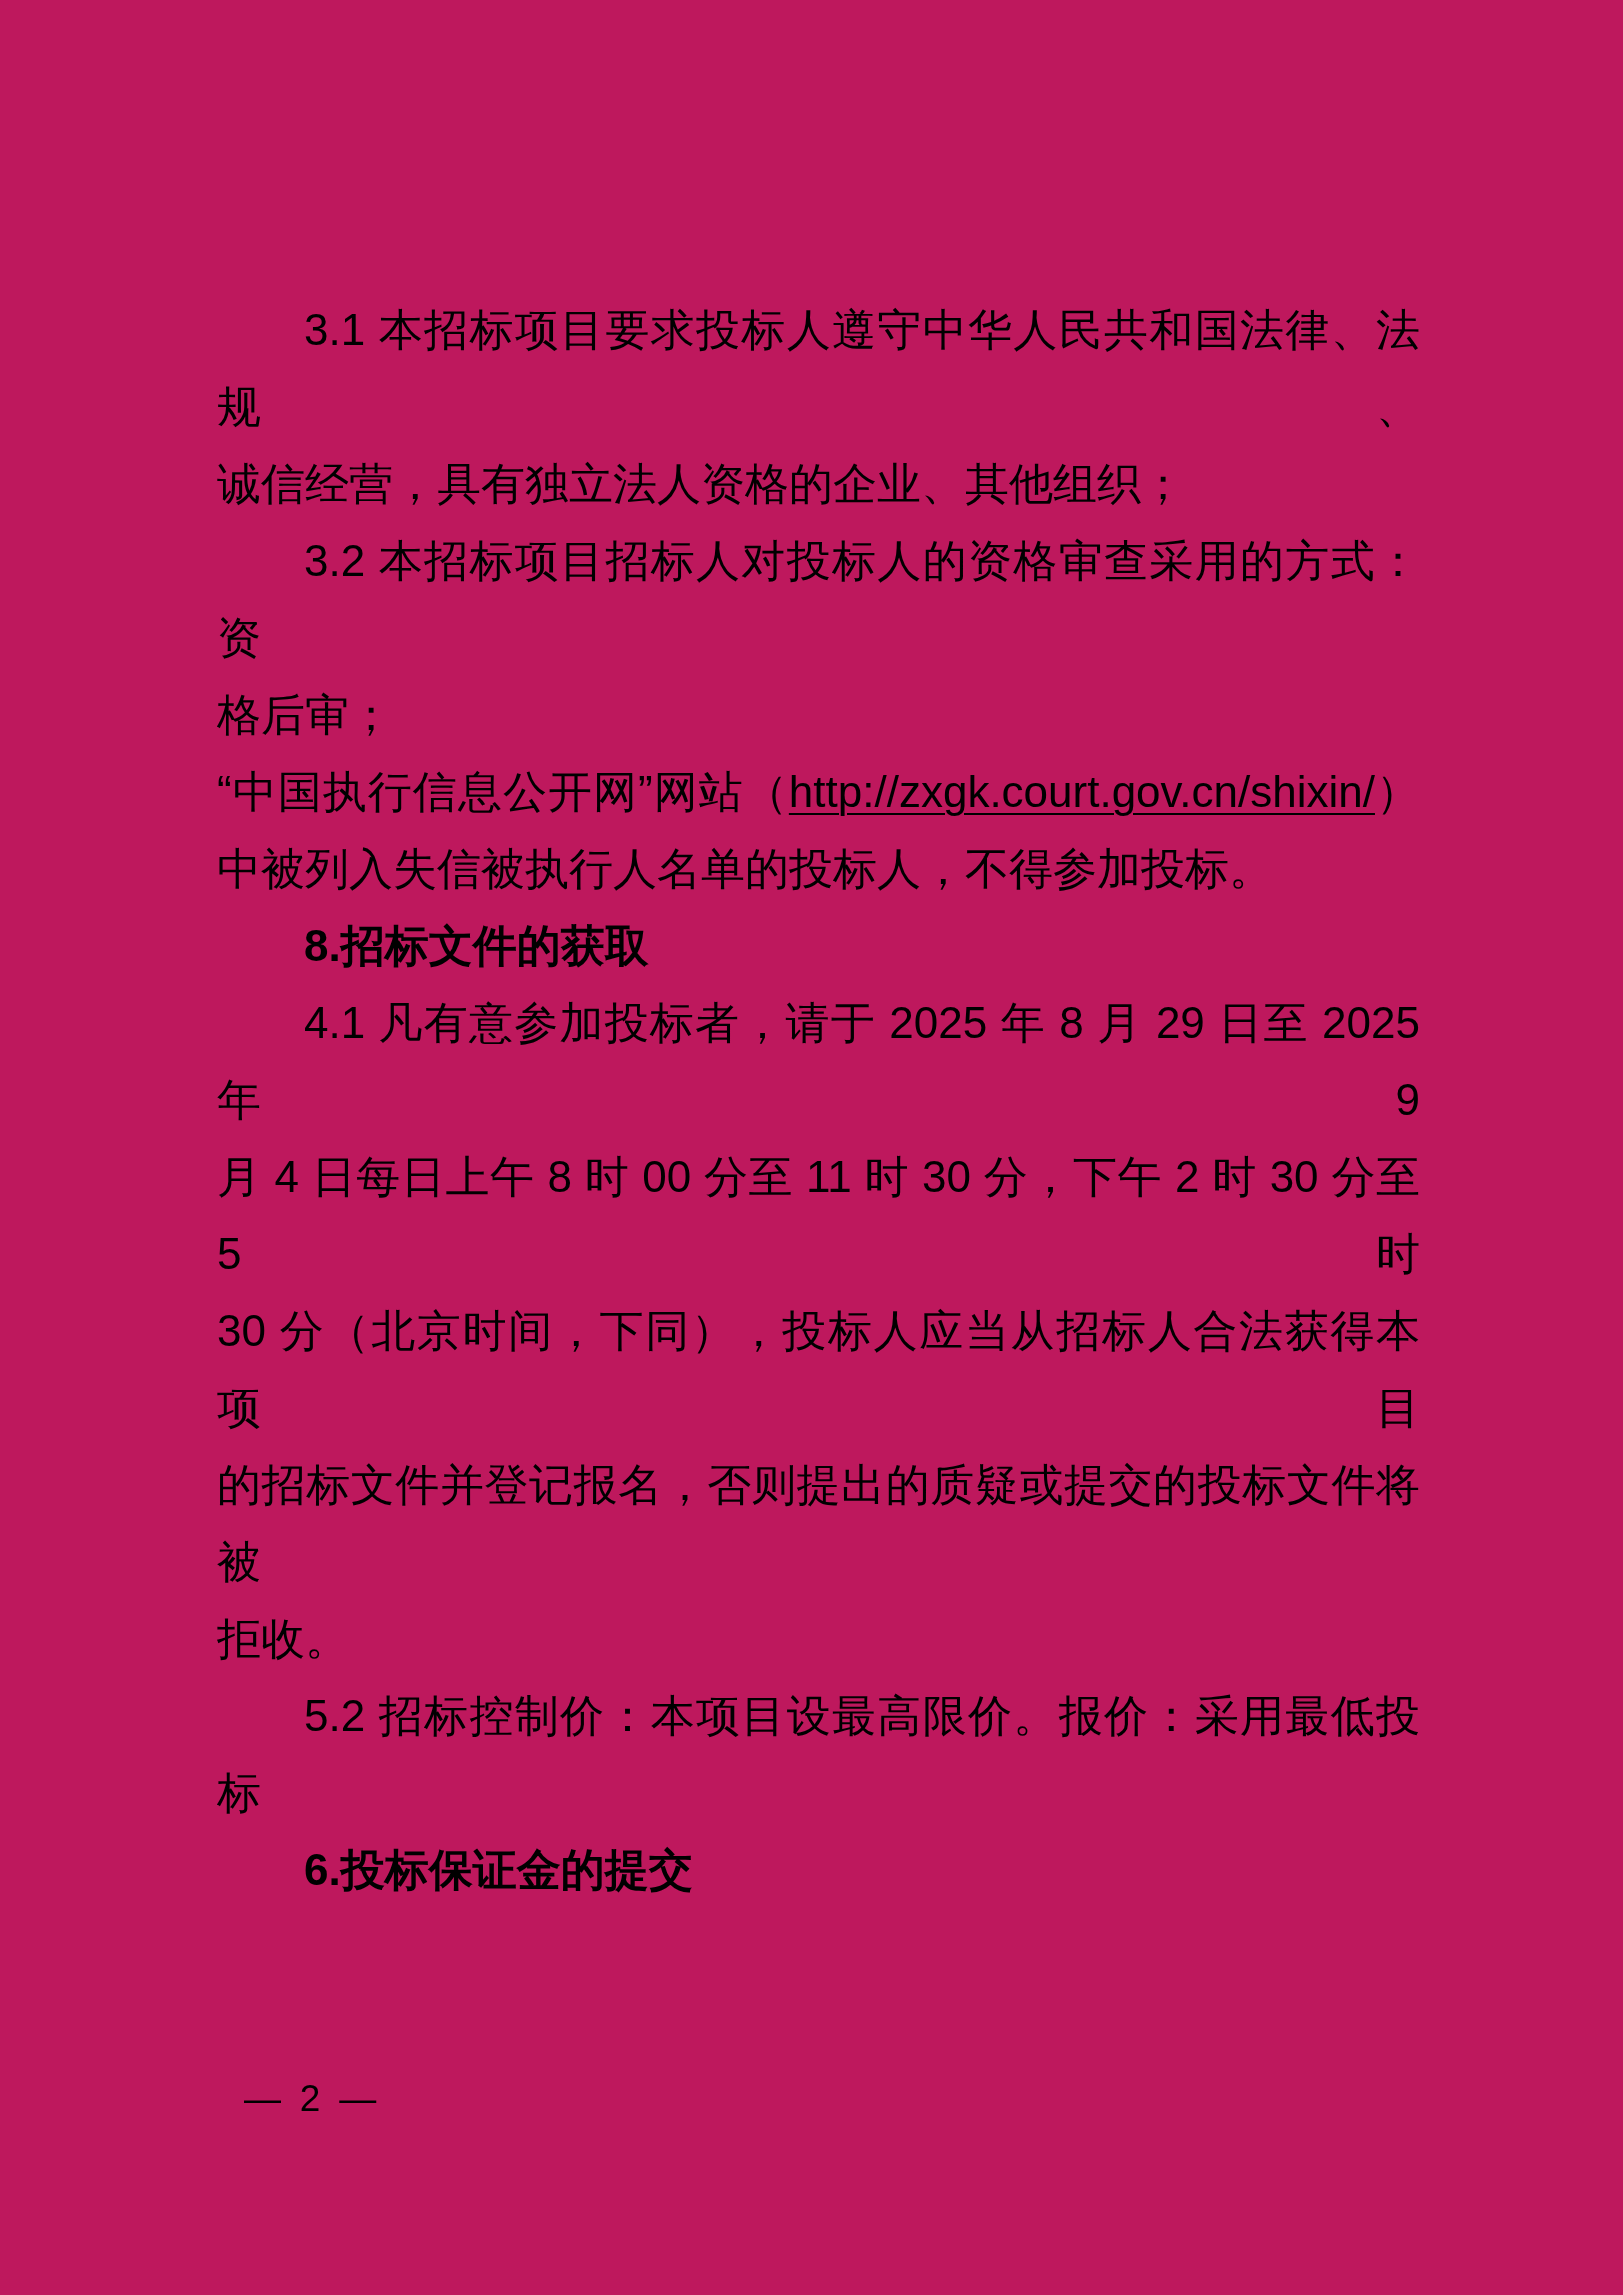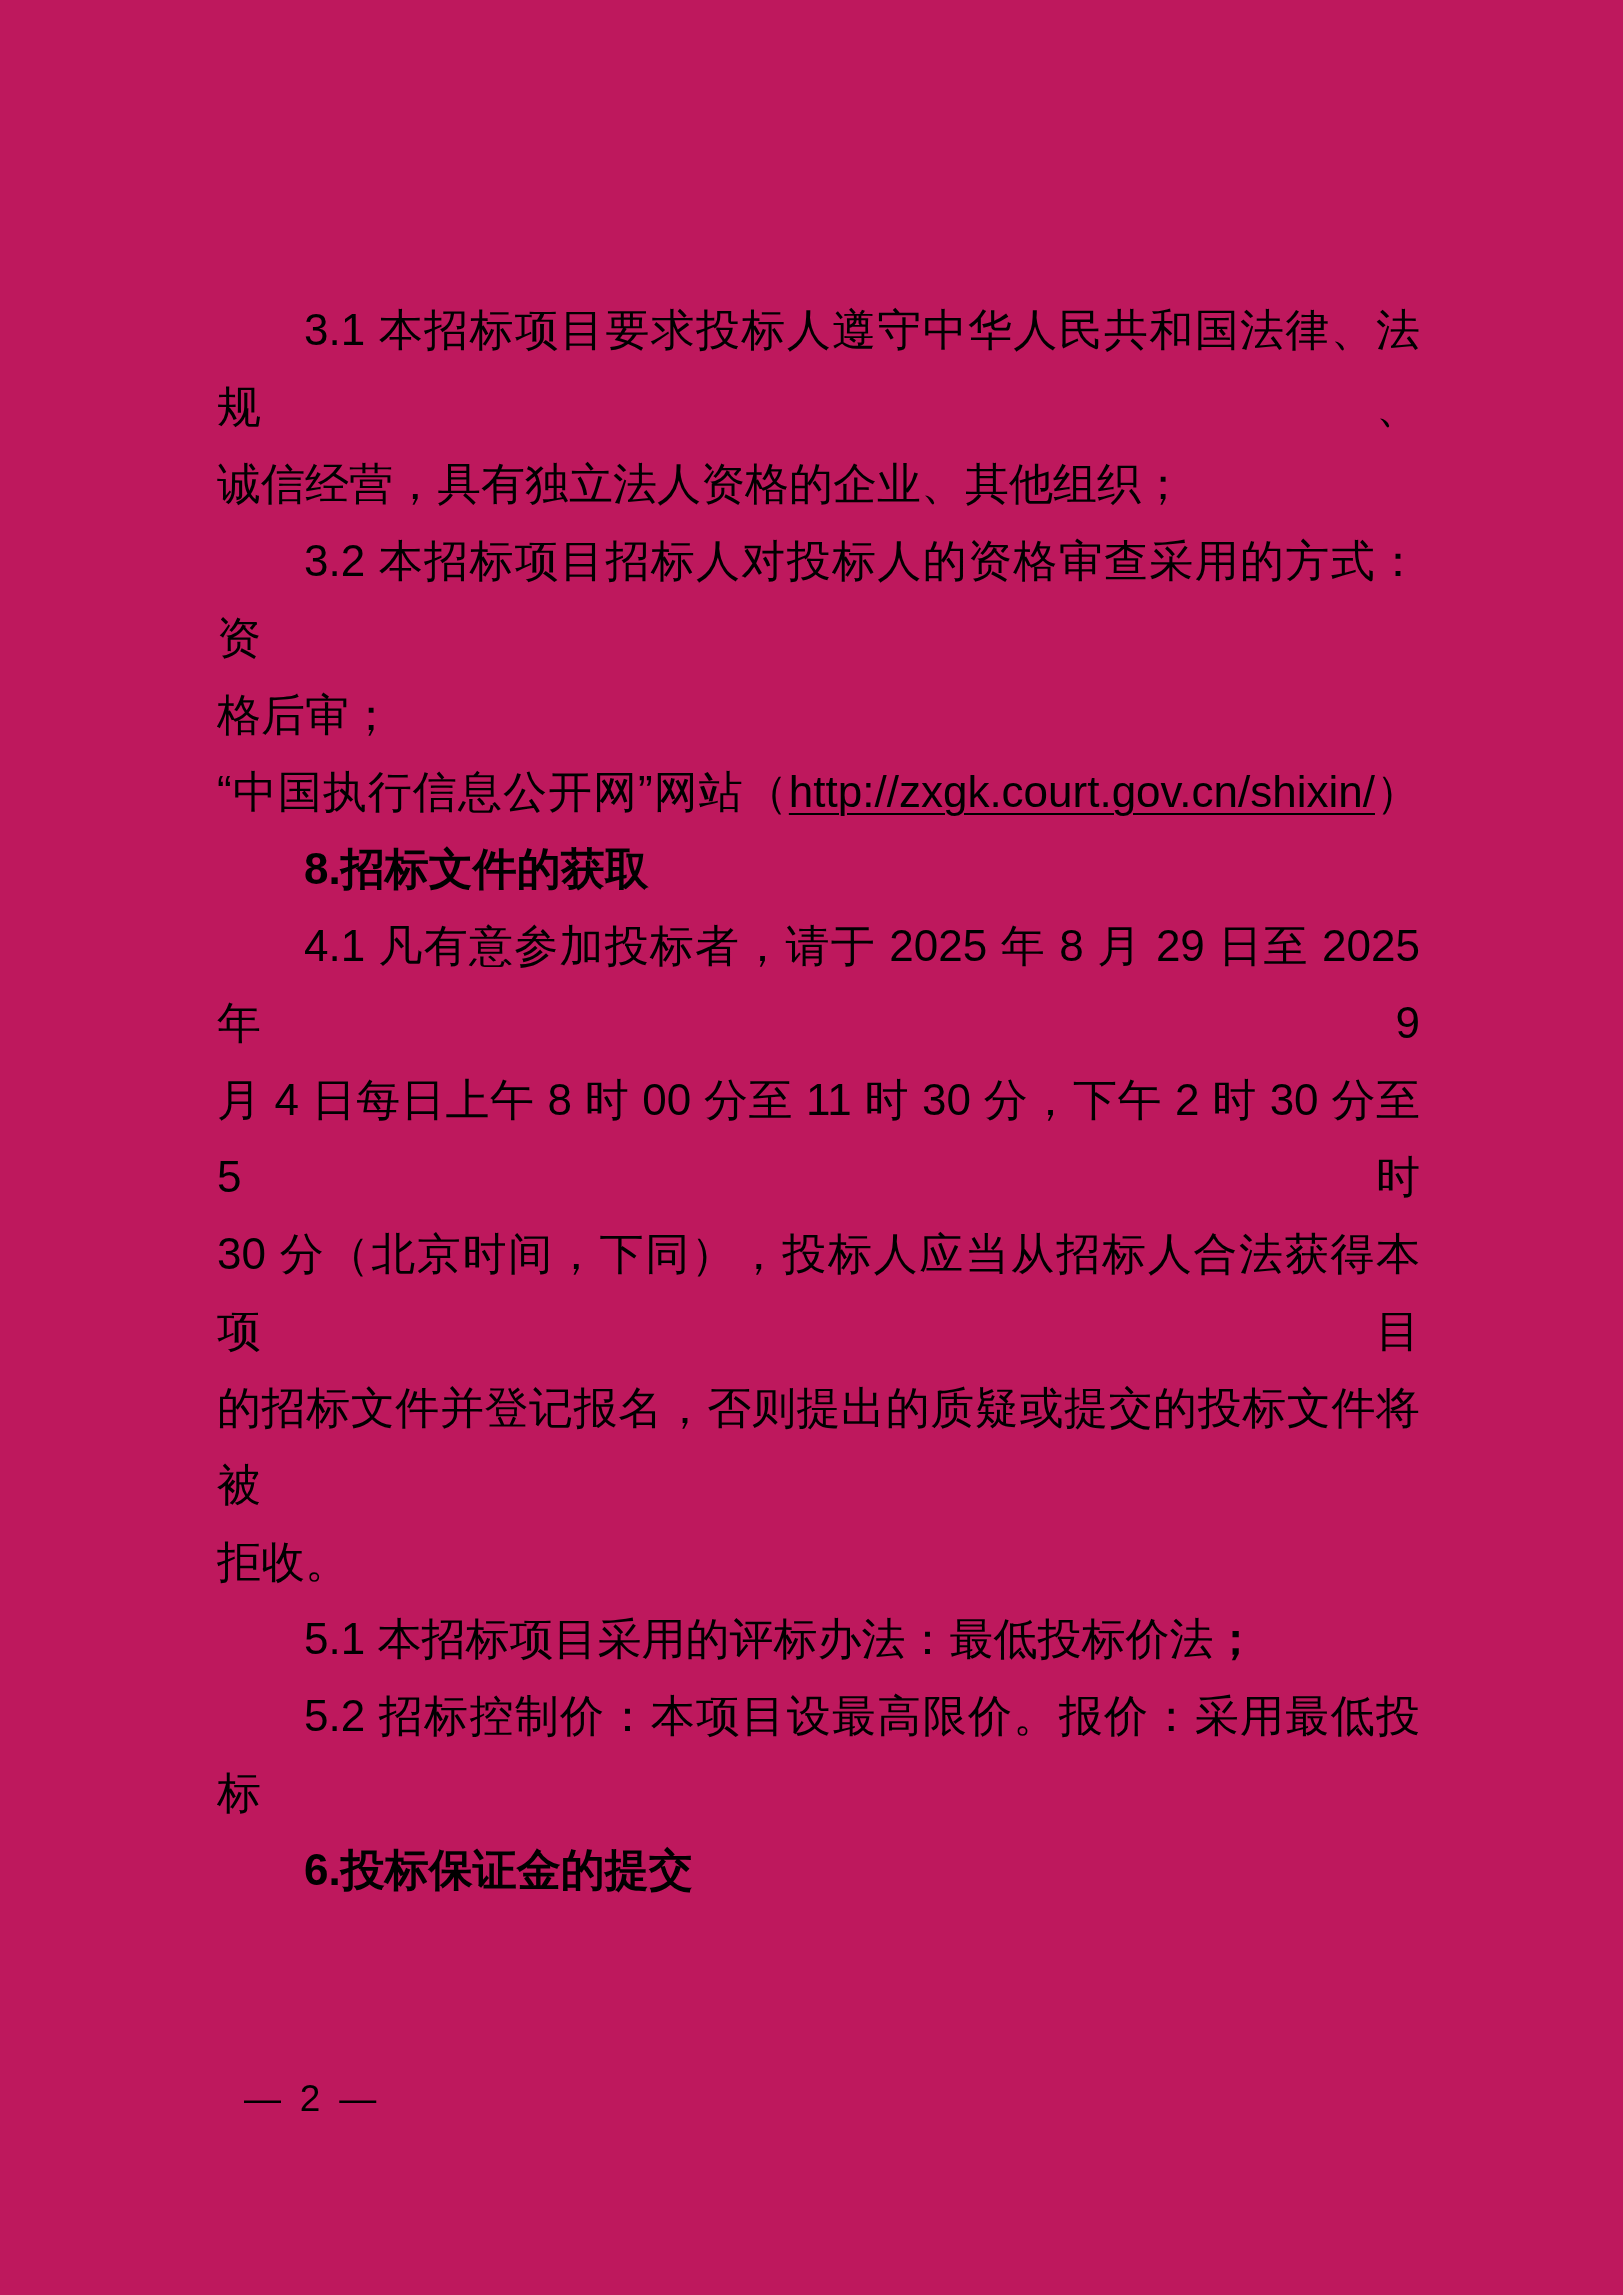--- a/index.html
+++ b/index.html
@@ -53,33 +53,31 @@
       <div class="para">
         <div class="line indent fill"><span>3.1 本招标项目要求投标人遵守中华人民共和国法律、法规、</span></div>
         <div class="line"><span>诚信经营，具有独立法人资格的企业、其他组织；</span></div>
       </div>
       <div class="para">
         <div class="line indent fill"><span>3.2 本招标项目招标人对投标人的资格审查采用的方式：资</span></div>
         <div class="line"><span>格后审；</span></div>
       </div>
       <div class="para">
         <div class="line fill"><span>“中国执行信息公开网”网站（</span><span class="seg-u">http://zxgk.court.gov.cn/shixin/</span><span>）</span></div>
+        <div class="line"><span>中被列入失信被执行人名单的投标人，不得参加投标。</span></div>
       </div>
       <div class="para heading">
         <div class="line indent"><span>8.招标文件的获取</span></div>
       </div>
       <div class="para">
         <div class="line indent fill"><span>4.1 凡有意参加投标者，请于 2025 年 8 月 29 日至 2025 年 9</span></div>
         <div class="line fill"><span>月 4 日每日上午 8 时 00 分至 11 时 30 分，下午 2 时 30 分至 5 时</span></div>
         <div class="line fill"><span>30 分（北京时间，下同），投标人应当从招标人合法获得本项目</span></div>
         <div class="line fill"><span>的招标文件并登记报名，否则提出的质疑或提交的投标文件将被</span></div>
         <div class="line"><span>拒收。</span></div>
-      </div>
-      <div class="para">
-        <div class="line indent"><span>5.1 本招标项目采用的评标办法：最低投标价法</span><span class="seg-b">；</span></div>
       </div>
       <div class="para">
         <div class="line indent fill"><span>5.2 招标控制价：本项目设最高限价。报价：采用最低投标</span></div>
       </div>
       <div class="para heading">
         <div class="line indent"><span>6.投标保证金的提交</span></div>
       </div>
     </div>
   <div class="footer">— 2 —</div>
 </div>

